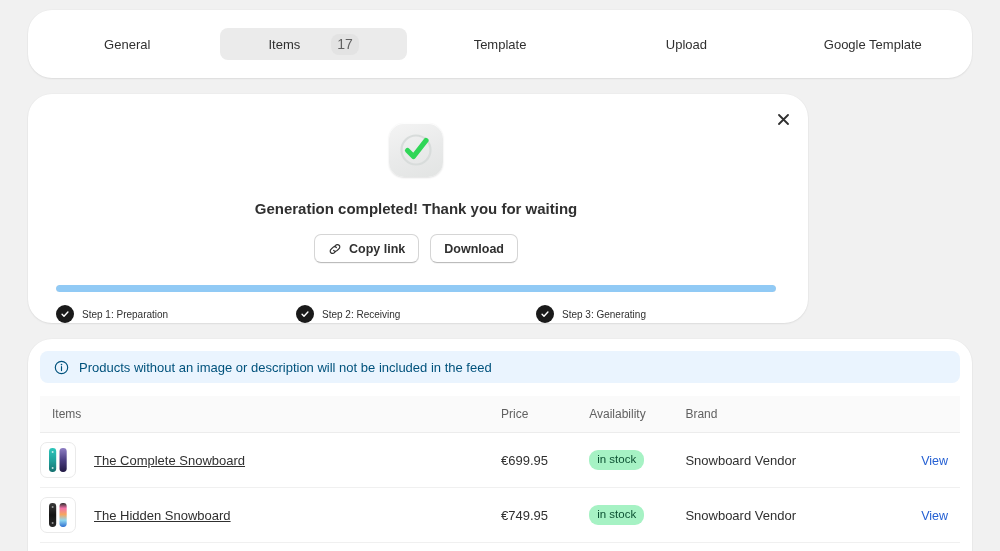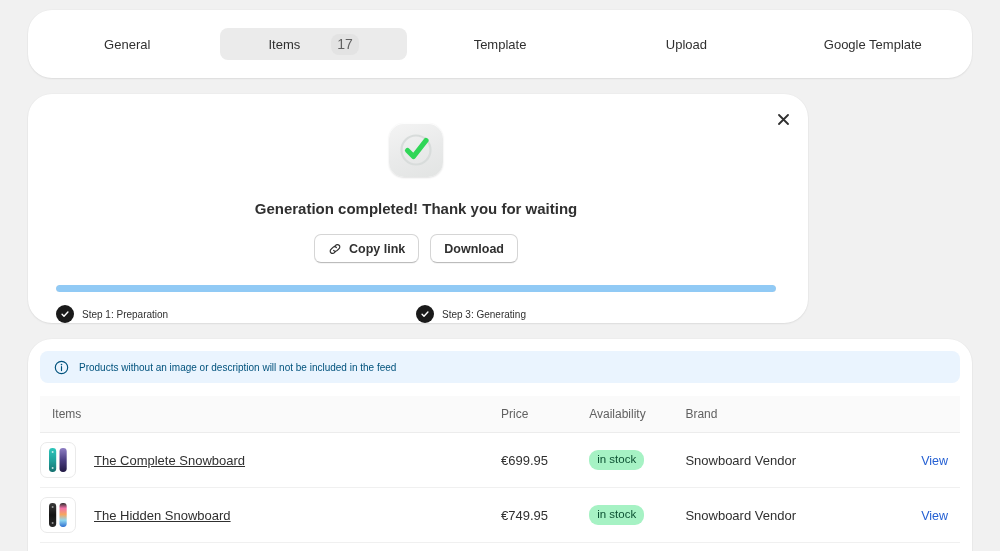--- a/index.html
+++ b/index.html
@@ -155,21 +155,21 @@
     width: 944px; height: 240px;
     padding: 12px;
     overflow: hidden;
   }
   .banner {
     display: flex; align-items: center; gap: 10px;
     background: #eaf4fe;
     border-radius: 8px;
     height: 32px;
     padding: 0 14px;
-    font-size: 10px;
+    font-size: 13px;
     color: #00527c;
   }
   .banner-icon { flex: none; display: flex; }
 
   table.items {
     width: 100%;
     border-collapse: collapse;
     margin-top: 13px;
     table-layout: fixed;
   }
@@ -299,20 +299,28 @@
     </div>
 
     <div class="steps">
       <div class="step">
         <span class="step-circle">
           <svg width="10" height="10" viewBox="0 0 12 12" aria-hidden="true">
             <path d="M2.5 6.3 L4.8 8.6 L9.5 3.6" fill="none" stroke="#ffffff" stroke-width="1.7" stroke-linecap="round" stroke-linejoin="round"></path>
           </svg>
         </span>
         <span>Step 1: Preparation</span>
+      </div>
+      <div class="step">
+        <span class="step-circle">
+          <svg width="10" height="10" viewBox="0 0 12 12" aria-hidden="true">
+            <path d="M2.5 6.3 L4.8 8.6 L9.5 3.6" fill="none" stroke="#ffffff" stroke-width="1.7" stroke-linecap="round" stroke-linejoin="round"></path>
+          </svg>
+        </span>
+        <span>Step 2: Receiving</span>
       </div>
       <div class="step">
         <span class="step-circle">
           <svg width="10" height="10" viewBox="0 0 12 12" aria-hidden="true">
             <path d="M2.5 6.3 L4.8 8.6 L9.5 3.6" fill="none" stroke="#ffffff" stroke-width="1.7" stroke-linecap="round" stroke-linejoin="round"></path>
           </svg>
         </span>
         <span>Step 3: Generating</span>
       </div>
     </div>

